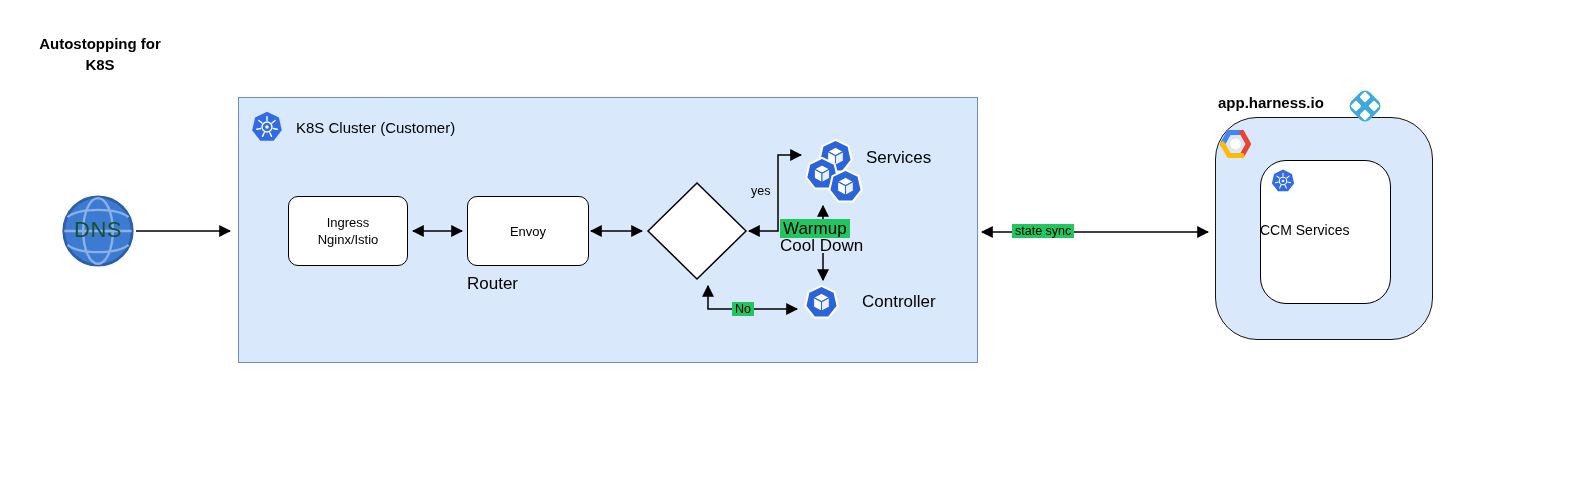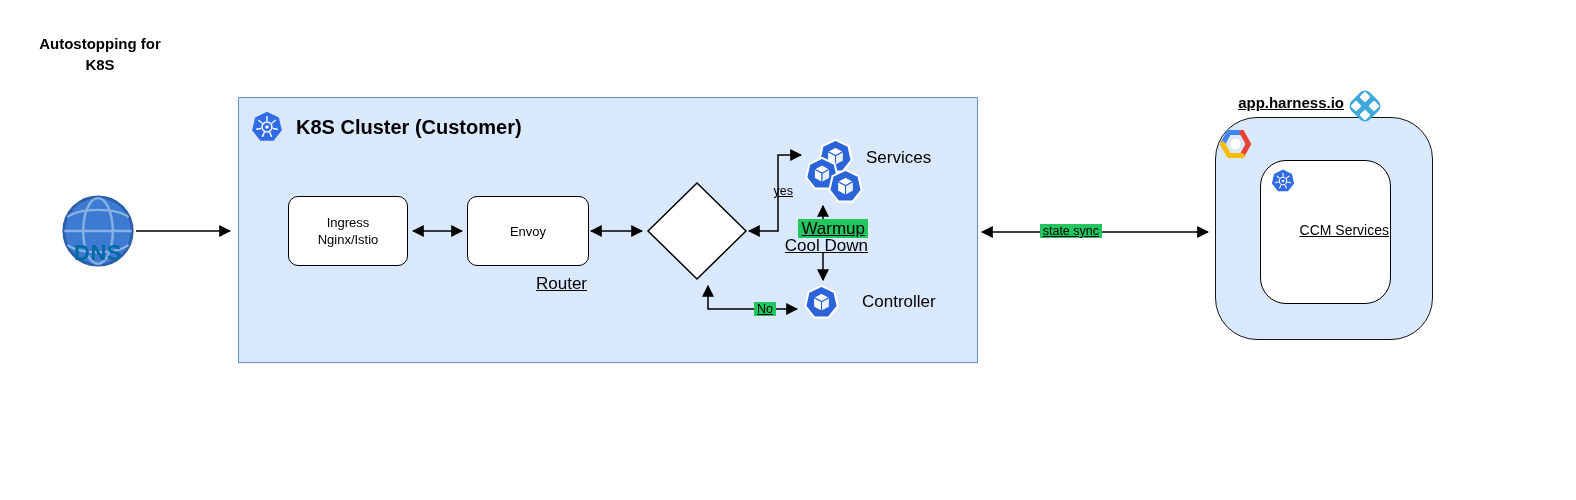--- a/index.html
+++ b/index.html
@@ -15,26 +15,26 @@
   .harness-box { border:1.6px solid #141414; border-radius:42px; }
   .node-box {
     background:#fff; border:1.6px solid #000; border-radius:10px;
     display:flex; flex-direction:column; align-items:center; justify-content:center;
     font-size:13px; line-height:17px; text-align:center;
   }
   .inner-box { background:#fff; border:1.6px solid #000; border-radius:26px; }
   .lbl { font-size:17px; line-height:16px; }
   .lbl-sm { font-size:12.5px; line-height:15px; }
   .bold { font-weight:bold; }
-  .center { text-align:right;text-decoration:underline; }
+  .center { text-align:left; }
   .whitebg { background:#22c55e; padding:0 3px; }
-  .cluster-title { font-size:20px; font-weight:bold; line-height:31px; white-space:nowrap; }
+  .cluster-title { font-size:15px; font-weight:normal; line-height:31px; white-space:nowrap; }
   .dns-label {
-    display:flex; align-items:flex-end; justify-content:center;
-    color:#0369a1; font-size:22px; font-weight:bold; letter-spacing:0.5px;
+    display:flex; align-items:center; justify-content:center;
+    color:#14532d; font-size:22px; font-weight:normal; letter-spacing:0.5px;
   }
   svg.icon { display:block; }
   .diamond-text {
     font-size:12.5px; line-height:15px; text-align:center;
   }
 </style>
 </head>
 <body>
 
 <div class="canvas">

